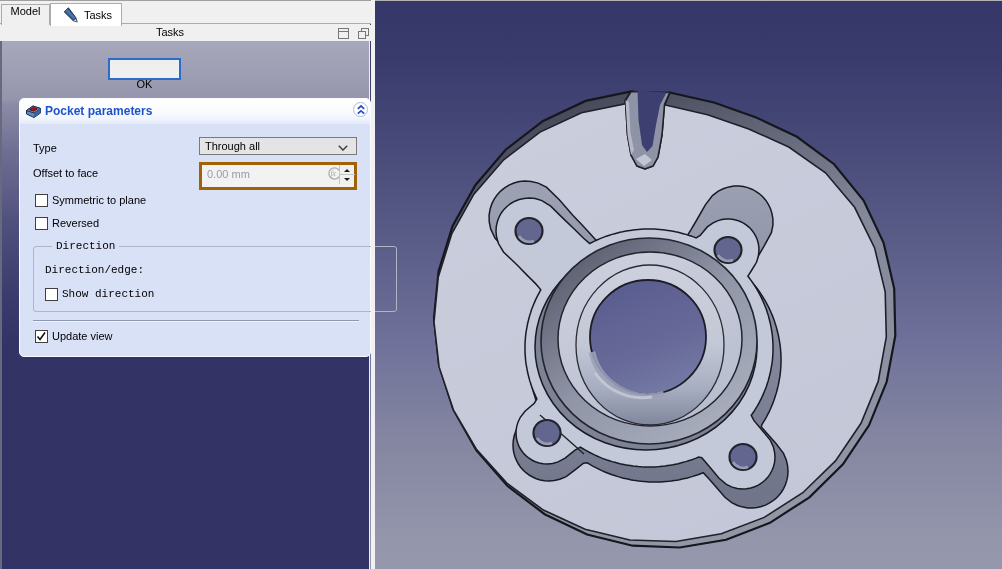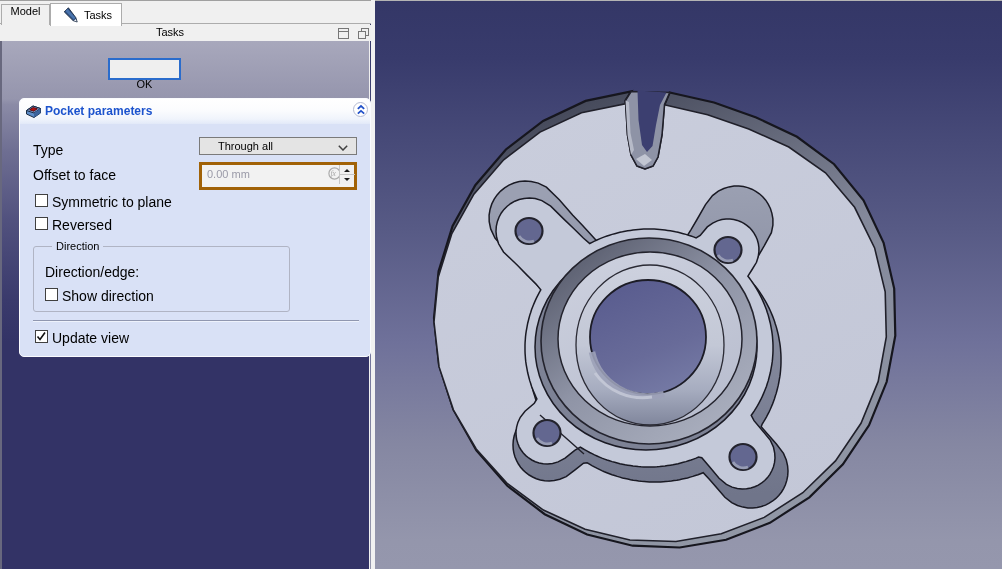--- a/index.html
+++ b/index.html
@@ -26,25 +26,25 @@
   
   .btn { position:absolute; font-size:11px; text-align:center; color:#000; }
   #btn-ok { left:108px; top:17px; width:73px; height:20px; border:2px solid #2a6ccc; background:#efefef; padding-top:18px; }
   #btn-cancel { left:190px; top:17px; width:72px; height:20px; border:1px solid #b8b8b8; background:#e9e9e9; padding-top:4px;margin-top:40px; }
   
   #box { left:19px; top:57px; width:352px; height:259px; border-radius:5px; background:#d9e1f6; border:1px solid #fafbfe; }
   #boxhead { position:absolute; left:0; top:0; width:350px; height:25px; border-radius:4px 4px 0 0;
     background:linear-gradient(180deg,#ffffff 0%,#fbfcfe 45%,#f0f4fc 80%,#e2e9f8 100%); }
   #boxhead .title { position:absolute; left:25px; top:5px; font-size:12px; font-weight:bold; color:#1c53cd; }
   #chev { position:absolute; left:333px; top:3px; width:15px; height:15px; border-radius:50%; background:#ffffff; border:1px solid #b4bad2; }
-  label { position:absolute; font-size:14px; color:#000; }
-  .combo { position:absolute; background:#e4e4e4; border:1px solid #7a7a7a; font-size:11px; color:#000; padding:2px 0 0 18px; }
+  label { position:absolute; font-size:11px; color:#000; }
+  .combo { position:absolute; background:#e4e4e4; border:1px solid #7a7a7a; font-size:11px; color:#000; padding:2px 0 0 5px; }
   .cb { position:absolute; width:13px; height:13px; background:#ffffff; border:1px solid #404040; }
   
-  #group { position:absolute; left:13px; top:147px; width:257px; height:66px; border:1px solid #b0b4c4; border-radius:3px; }
+  #group { position:absolute; left:13px; top:147px; width:364px; height:66px; border:1px solid #b0b4c4; border-radius:3px;font-family:Liberation Mono, monospace; }
   #group .legend { position:absolute; left:14px; top:-7px; background:#d9e1f6; padding:0 4px; font-size:11px; }
   #sep { position:absolute; left:13px; top:221px; width:326px; height:2px; border-top:1px solid #9097b0; border-bottom:1px solid #eef2fc; }
   
   #spin { position:absolute; left:179px; top:63px; width:158px; height:28px; background:#f2f2f2; border:3px solid #a16207; }
   #spin .val { position:absolute; left:5px; top:3px; font-size:11px; color:#9a9aa8; }
   #spin .btns { position:absolute; right:0; top:0; width:15px; height:19px; border-left:1px solid #c6c6c6; background:#f0f0f0; }
   #spin .btns .mid { position:absolute; left:0; top:9px; width:15px; height:1px; background:#c6c6c6; }
   .tri-up { position:absolute; left:4px; top:4px; width:0; height:0; border-left:3px solid transparent; border-right:3px solid transparent; border-bottom:3.5px solid #1a1a1a; }
   .tri-dn { position:absolute; left:4px; top:12.5px; width:0; height:0; border-left:3px solid transparent; border-right:3px solid transparent; border-top:3.5px solid #1a1a1a; }
   

